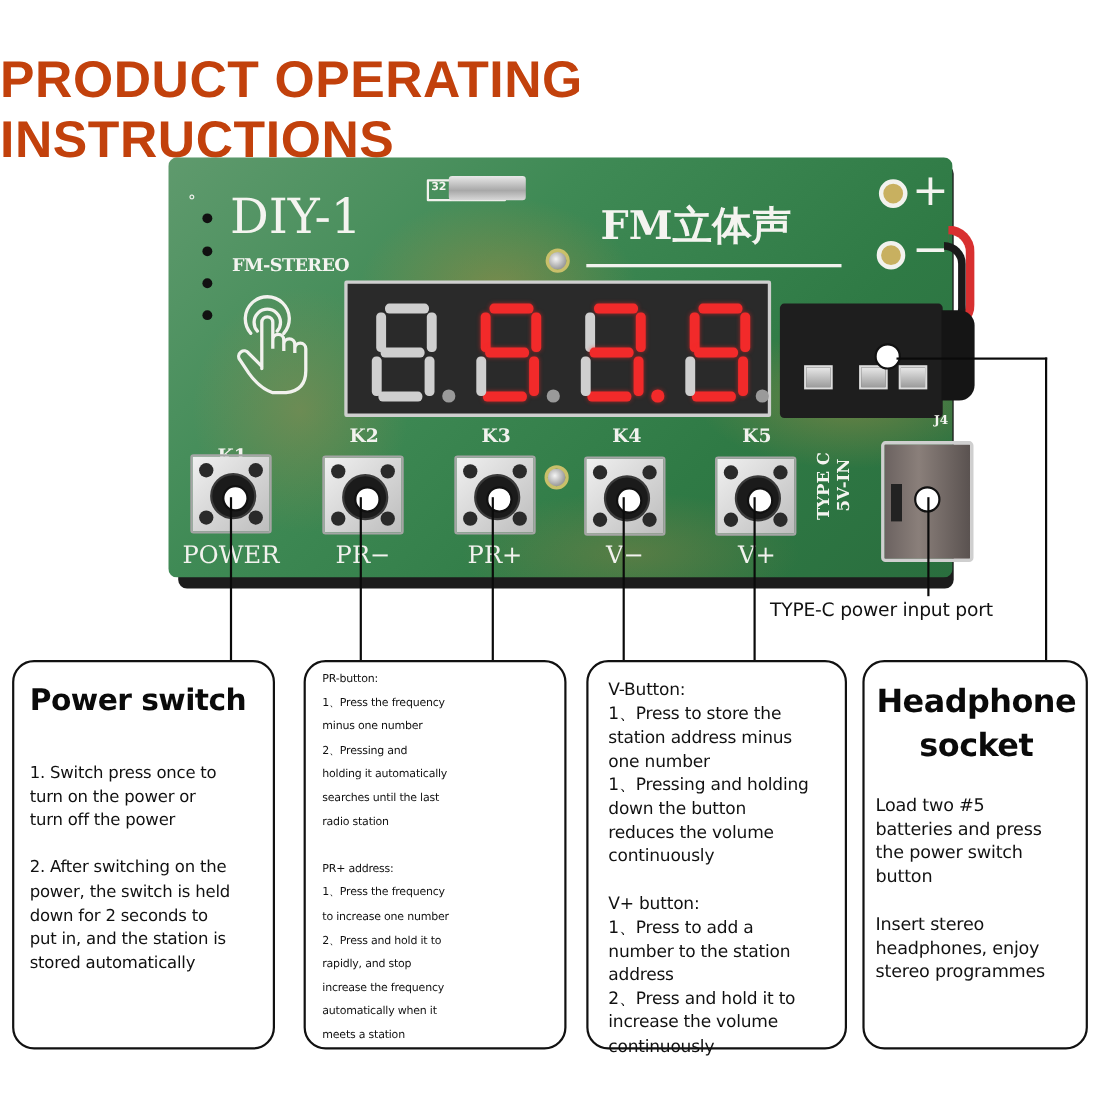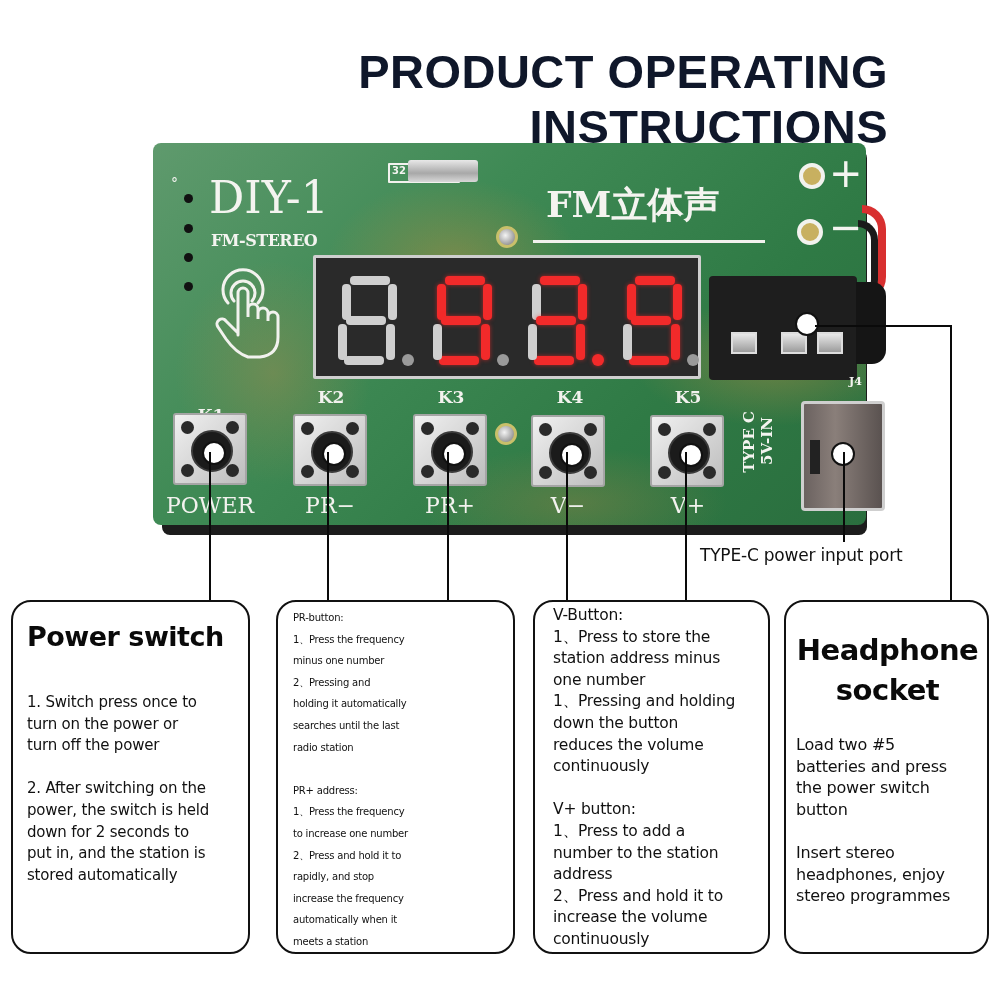--- a/index.html
+++ b/index.html
@@ -1,22 +1,22 @@
 <!DOCTYPE html>
 <html><head>
 <meta charset="utf-8">
 <style>
   * { box-sizing: border-box; margin: 0; padding: 0; }
   html, body { width: 1000px; height: 1000px; background: #ffffff; overflow: hidden; }
   body { position: relative; font-family: "DejaVu Sans", sans-serif; color: #111; }
 
   .title {
-    position: absolute; left: 0; top: 44px; width: 888px; text-align: right;
+    position: absolute; left: 0; top: 44px; width: 888px; text-align: left;
     font-family: "Liberation Sans", sans-serif; font-weight: bold; font-size: 47px;
-    letter-spacing: 0.5px; color: #0f172a;
+    letter-spacing: 0.5px; color: #c2410c;
   }
 
   
   .pcb-shadow {
     position: absolute; left: 162px; top: 150px; width: 705px; height: 385px;
     background: #1c1c1c; border-radius: 8px;
   }
   .pcb {
     position: absolute; left: 153px; top: 143px; width: 713px; height: 382px;
     border-radius: 8px;
@@ -317,42 +317,42 @@
     <div>1、Press the frequency</div>
     <div>to increase one number</div>
     <div>2、Press and hold it to</div>
     <div>rapidly, and stop</div>
     <div>increase the frequency</div>
     <div>automatically when it</div>
     <div>meets a station</div>
   </div>
 </div>
 
-<div class="box" style="left:533px;width:237px;padding:3px 8px 0 18px;">
+<div class="box" style="left:533px;width:237px;padding:15px 8px 0 18px;">
   <div class="box-text" style="font-size:15.5px;">
     <div>V-Button:</div>
     <div>1、Press to store the</div>
     <div>station address minus</div>
     <div>one number</div>
     <div>1、Pressing and holding</div>
     <div>down the button</div>
     <div>reduces the volume</div>
     <div>continuously</div>
     <div class="gap"></div>
     <div>V+ button:</div>
     <div>1、Press to add a</div>
     <div>number to the station</div>
     <div>address</div>
     <div>2、Press and hold it to</div>
     <div>increase the volume</div>
     <div>continuously</div>
   </div>
 </div>
 
-<div class="box" style="left:784px;width:205px;padding:28px 8px 0 10px;">
+<div class="box" style="left:784px;width:205px;padding:15px 8px 0 10px;">
   <div class="box-heading" style="font-size:29px;line-height:40px;text-align:center;letter-spacing:-0.5px;">
     <div>Headphone</div>
     <div>socket</div>
   </div>
   <div style="height:24px;"></div>
   <div class="box-text" style="font-size:16px;">
     <div>Load two #5</div>
     <div>batteries and press</div>
     <div>the power switch</div>
     <div>button</div>

